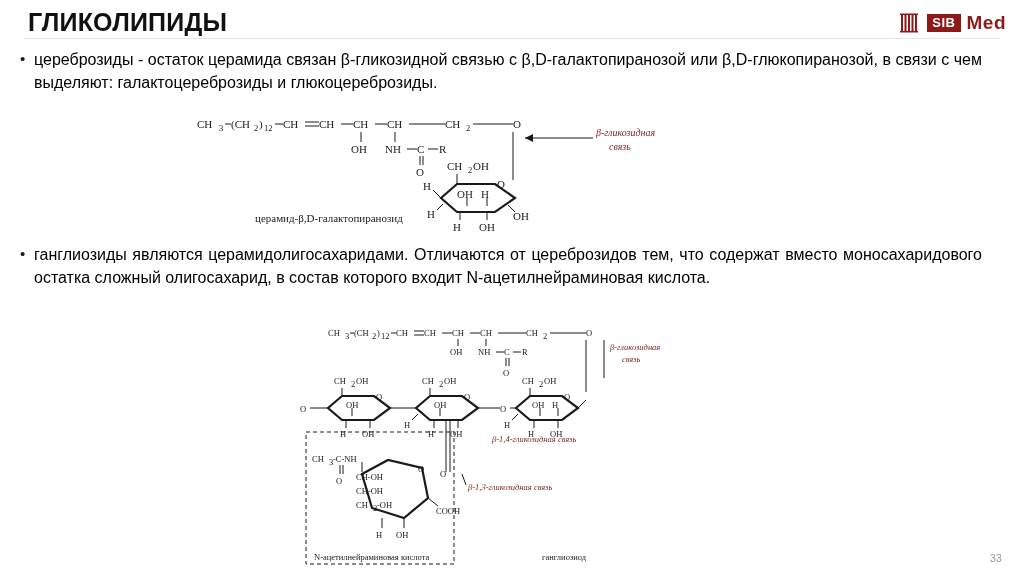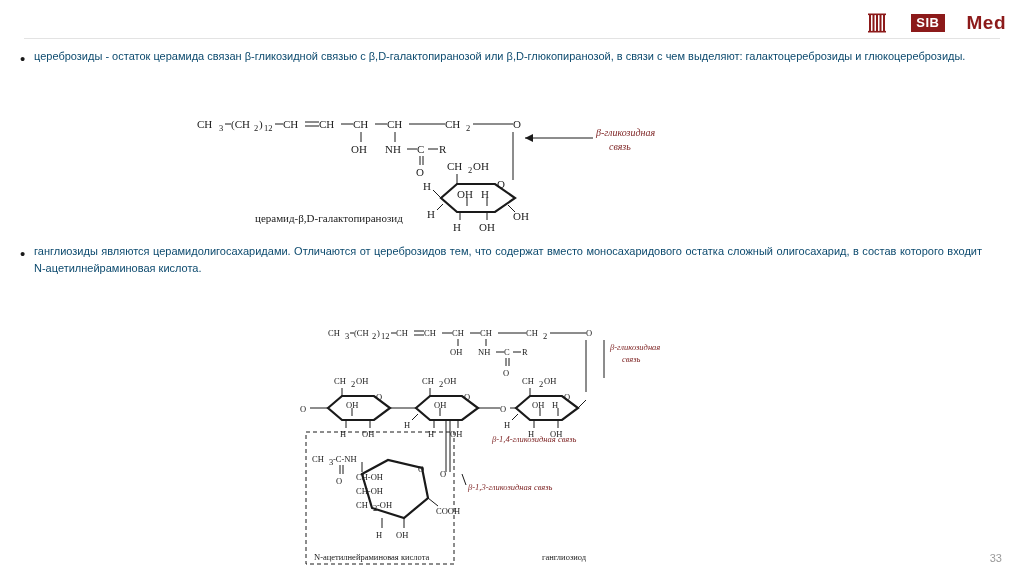--- a/index.html
+++ b/index.html
@@ -38,21 +38,21 @@
     font-weight: bold;
     letter-spacing: 0.2px;
     color: #111111;
   }
   .brand {
     position: absolute;
     right: 18px;
     top: 12px;
     display: flex;
     align-items: center;
-    gap: 22px;
+    gap: 6px;
   }
   .brand-mark {
     width: 22px;
     height: 22px;
     position: relative;
   }
   .brand-sib {
     background: #8c1a1a;
     color: #ffffff;
     font-size: 13px;
@@ -83,24 +83,24 @@
   }
   .bullet .dot {
     width: 14px;
     flex: 0 0 14px;
     font-size: 15px;
     line-height: 22px;
     color: #1a1a1a;
     text-align: left;
   }
   .bullet .txt {
-    font-size: 11px;
-    line-height: 17px;
+    font-size: 16px;
+    line-height: 23px;
     text-align: justify;
-    color: #0c4a6e;
+    color: #000000;
   }
   #bullet1 { left: 20px; top: 48px; width: 966px; }
   #bullet1 .txt { width: 948px; }
   #bullet2 { left: 20px; top: 243px; width: 966px; }
   #bullet2 .txt { width: 948px; }
 
   
   .figure {
     position: absolute;
   }
@@ -136,20 +136,21 @@
     margin-top: 20px;
   }
 </style>
 </head>
 <body>
 
 <div class="slide">
 
   <div class="left-rail"></div>
 
+  <div class="title">ГЛИКОЛИПИДЫ</div>
 
   <div class="brand">
     <span class="brand-mark">
       <svg width="22" height="22" viewBox="0 0 22 22">
         <g fill="#8c1a1a">
           <rect x="2" y="3" width="2" height="16"></rect>
           <rect x="5.5" y="3" width="2" height="16"></rect>
           <rect x="9" y="3" width="2" height="16"></rect>
           <rect x="12.5" y="3" width="2" height="16"></rect>
           <rect x="16" y="3" width="2" height="16"></rect>

